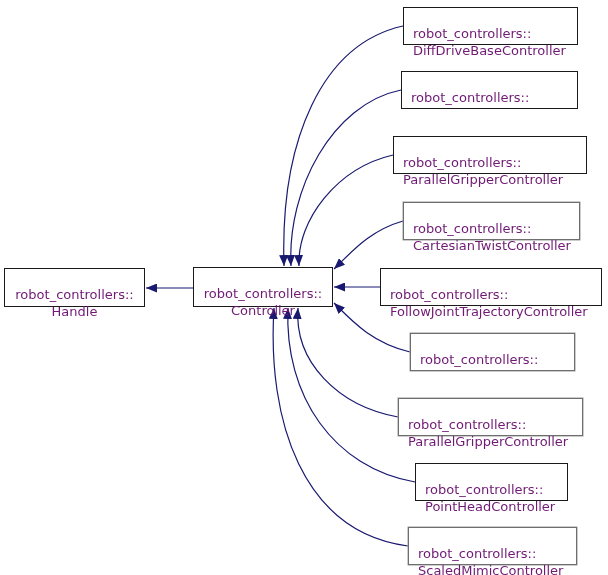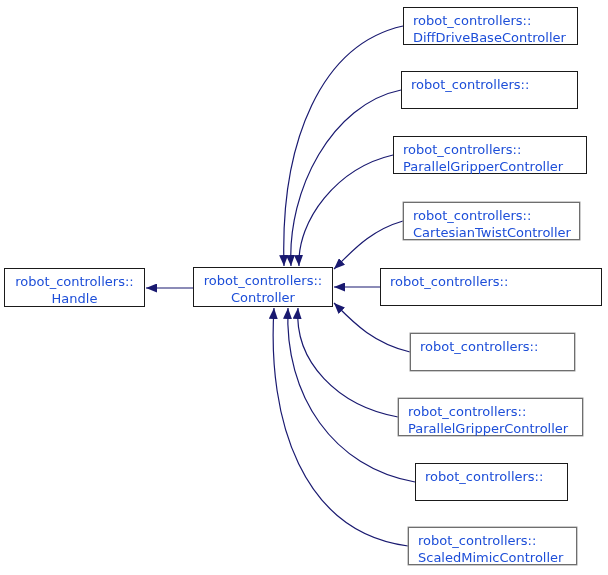--- a/index.html
+++ b/index.html
@@ -25,24 +25,24 @@
   svg.edges path.edge {
     fill: none;
     stroke: var(--arrow, #191970);
     stroke-width: 1.2;
   }
   .node {
     position: absolute;
     z-index: 2;
     box-sizing: border-box;
     background: #ffffff;
-    color: #1d4ed8;
+    color: #701a75;
     font-size: 13px;
     line-height: 17px;
-    padding-top: 4px;
+    padding-top: 17px;
     cursor: pointer;
   }
   .node span { display: block; white-space: nowrap; }
   .b-dark { border: 1px solid #1a1a1a; }
   .b-gray { border: 1px solid #6e6e6e; box-shadow: 0 0 0 0.5px #9a9a9a; }
   .centered { text-align: center; }
   .leftjust { text-align: left; padding-left: 9px; }
 
   #n-handle     { left: 4px;   top: 268px; width: 141px; height: 39px; }
   #n-controller { left: 193px; top: 267px; width: 140px; height: 40px; }
@@ -103,33 +103,35 @@
     <span class="l2">ParallelGripperController</span>
   </div>
 
   <div class="node leftjust b-gray" id="n-d3">
     <span class="l1">robot_controllers::</span>
     <span class="l2">CartesianTwistController</span>
   </div>
 
   <div class="node leftjust b-dark" id="n-d4">
     <span class="l1">robot_controllers::</span>
+    <span class="l2">FollowJointTrajectoryController</span>
   </div>
 
   <div class="node leftjust b-gray" id="n-d5">
     <span class="l1">robot_controllers::</span>
   </div>
 
   <div class="node leftjust b-gray" id="n-d6">
     <span class="l1">robot_controllers::</span>
     <span class="l2">ParallelGripperController</span>
   </div>
 
   <div class="node leftjust b-dark" id="n-d7">
     <span class="l1">robot_controllers::</span>
+    <span class="l2">PointHeadController</span>
   </div>
 
   <div class="node leftjust b-gray" id="n-d8">
     <span class="l1">robot_controllers::</span>
     <span class="l2">ScaledMimicController</span>
   </div>
 
 </div>
 
 </body></html>

